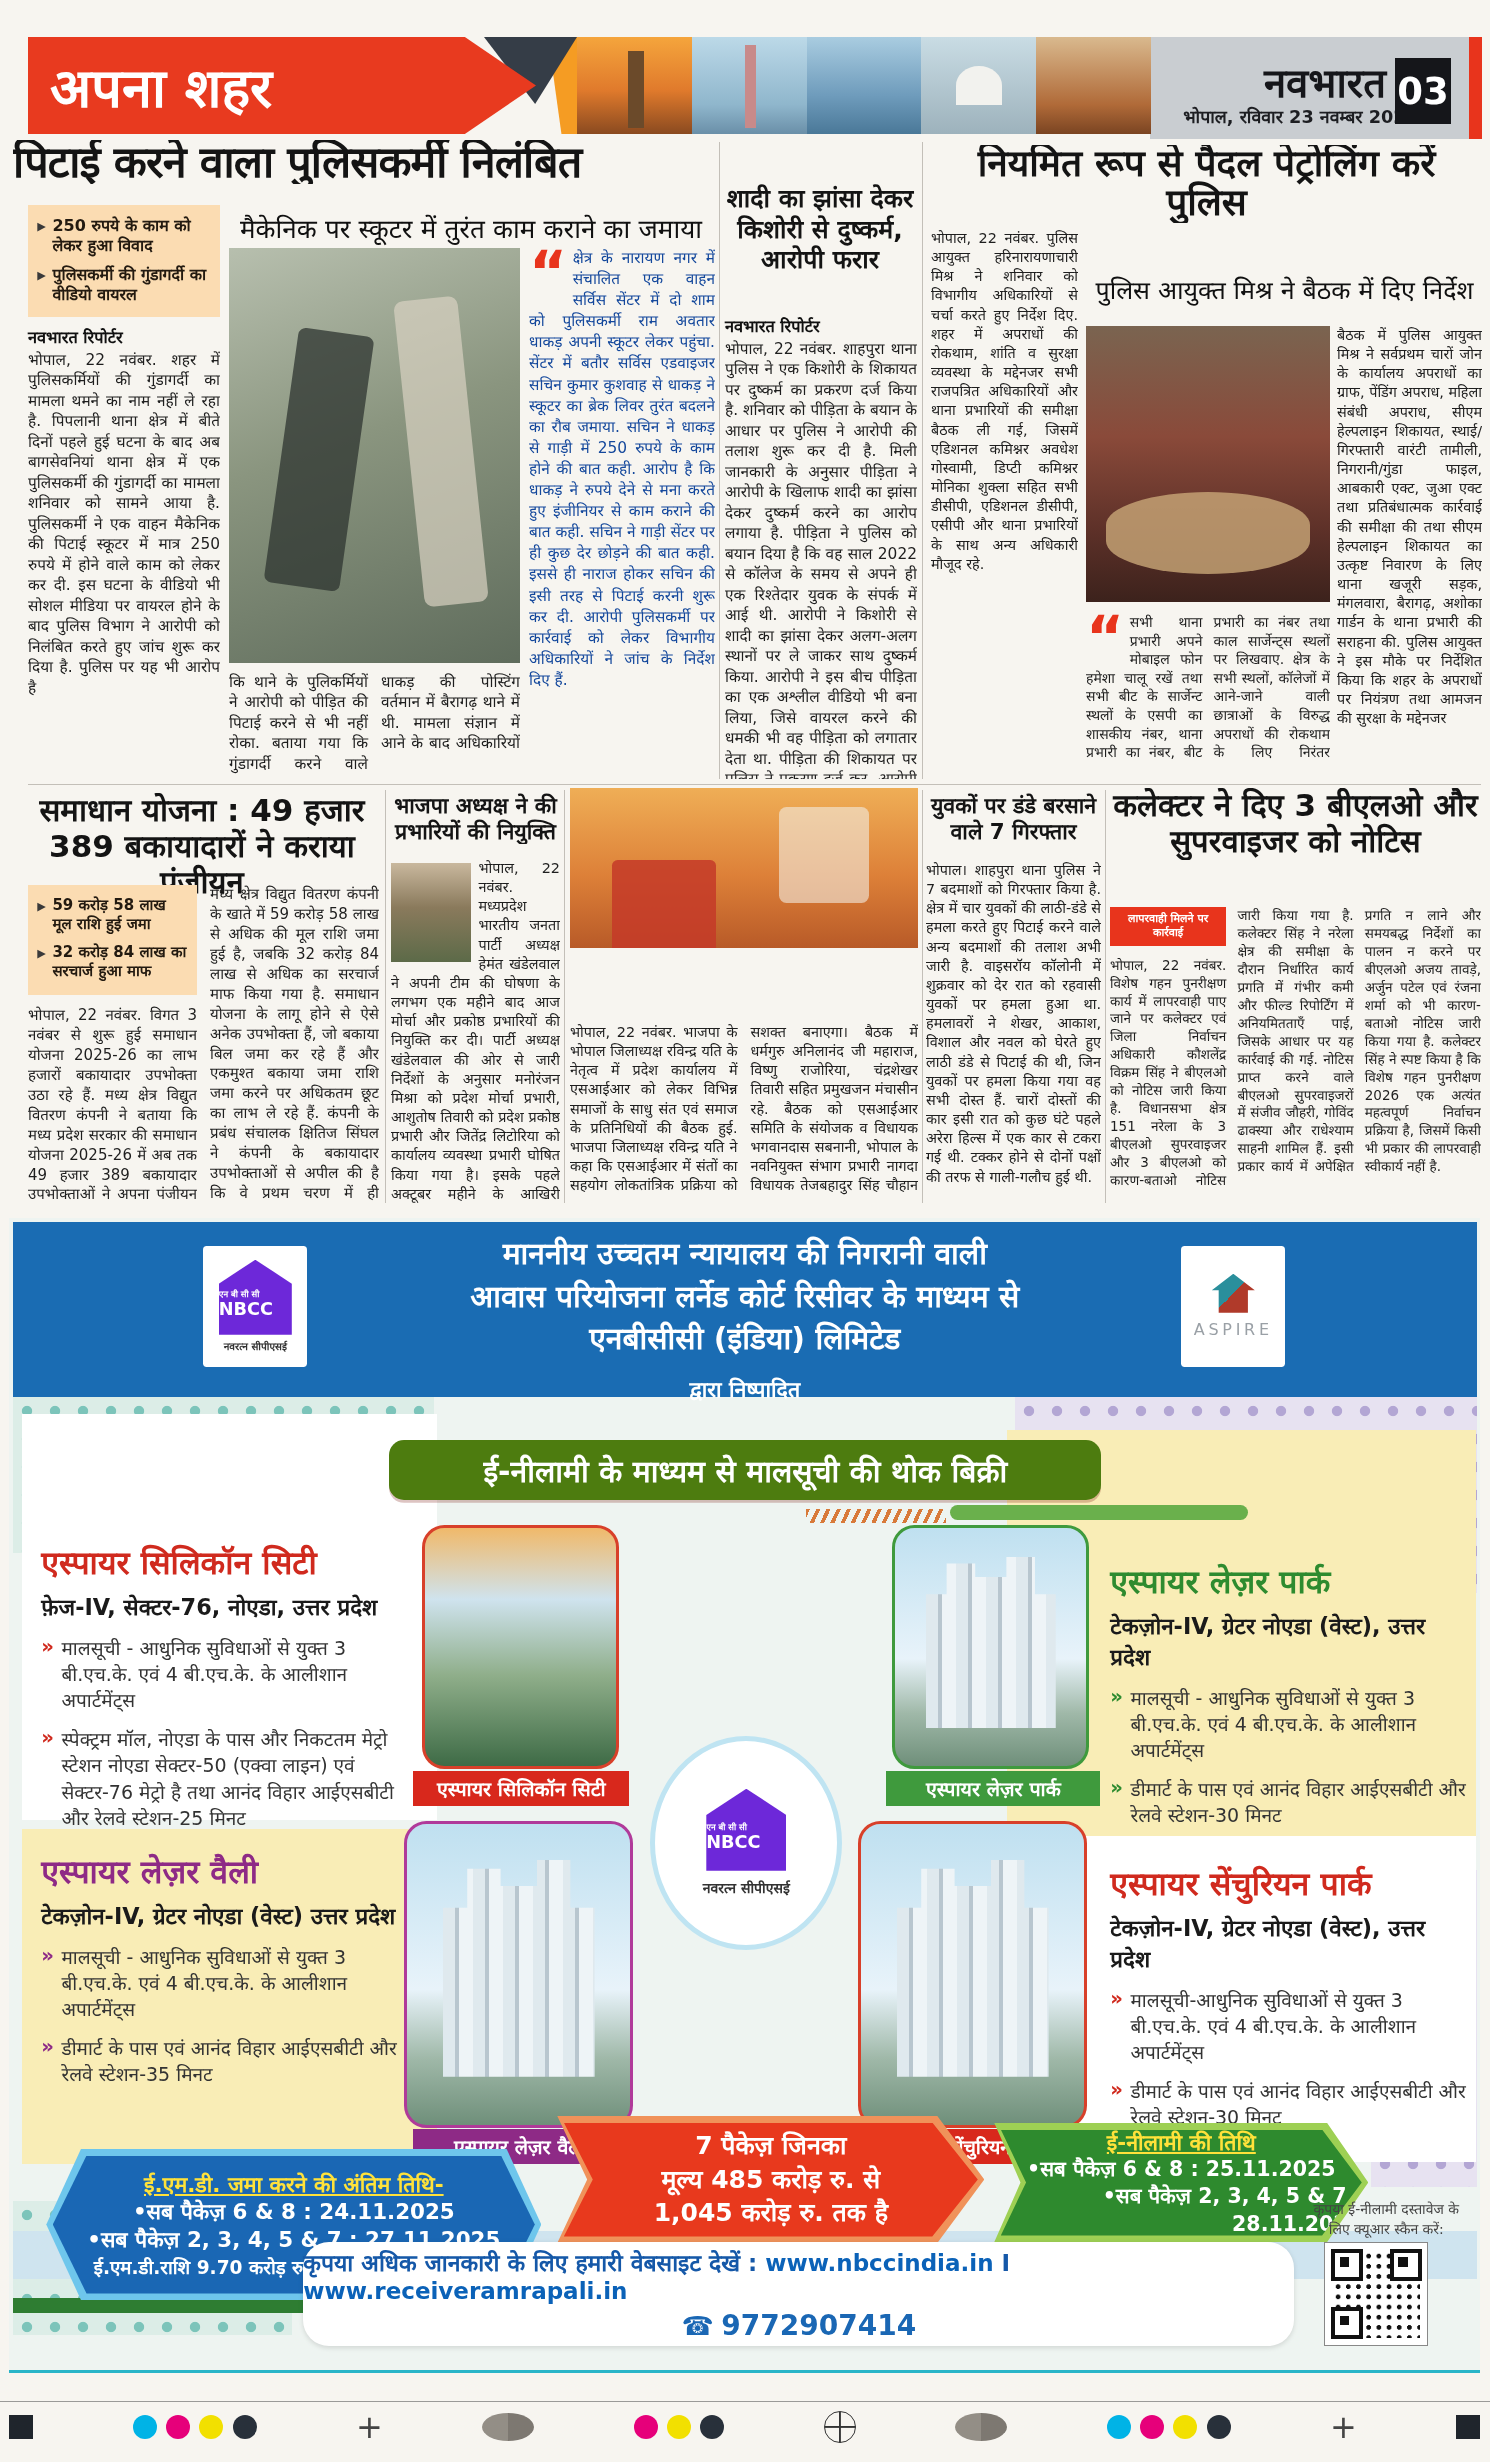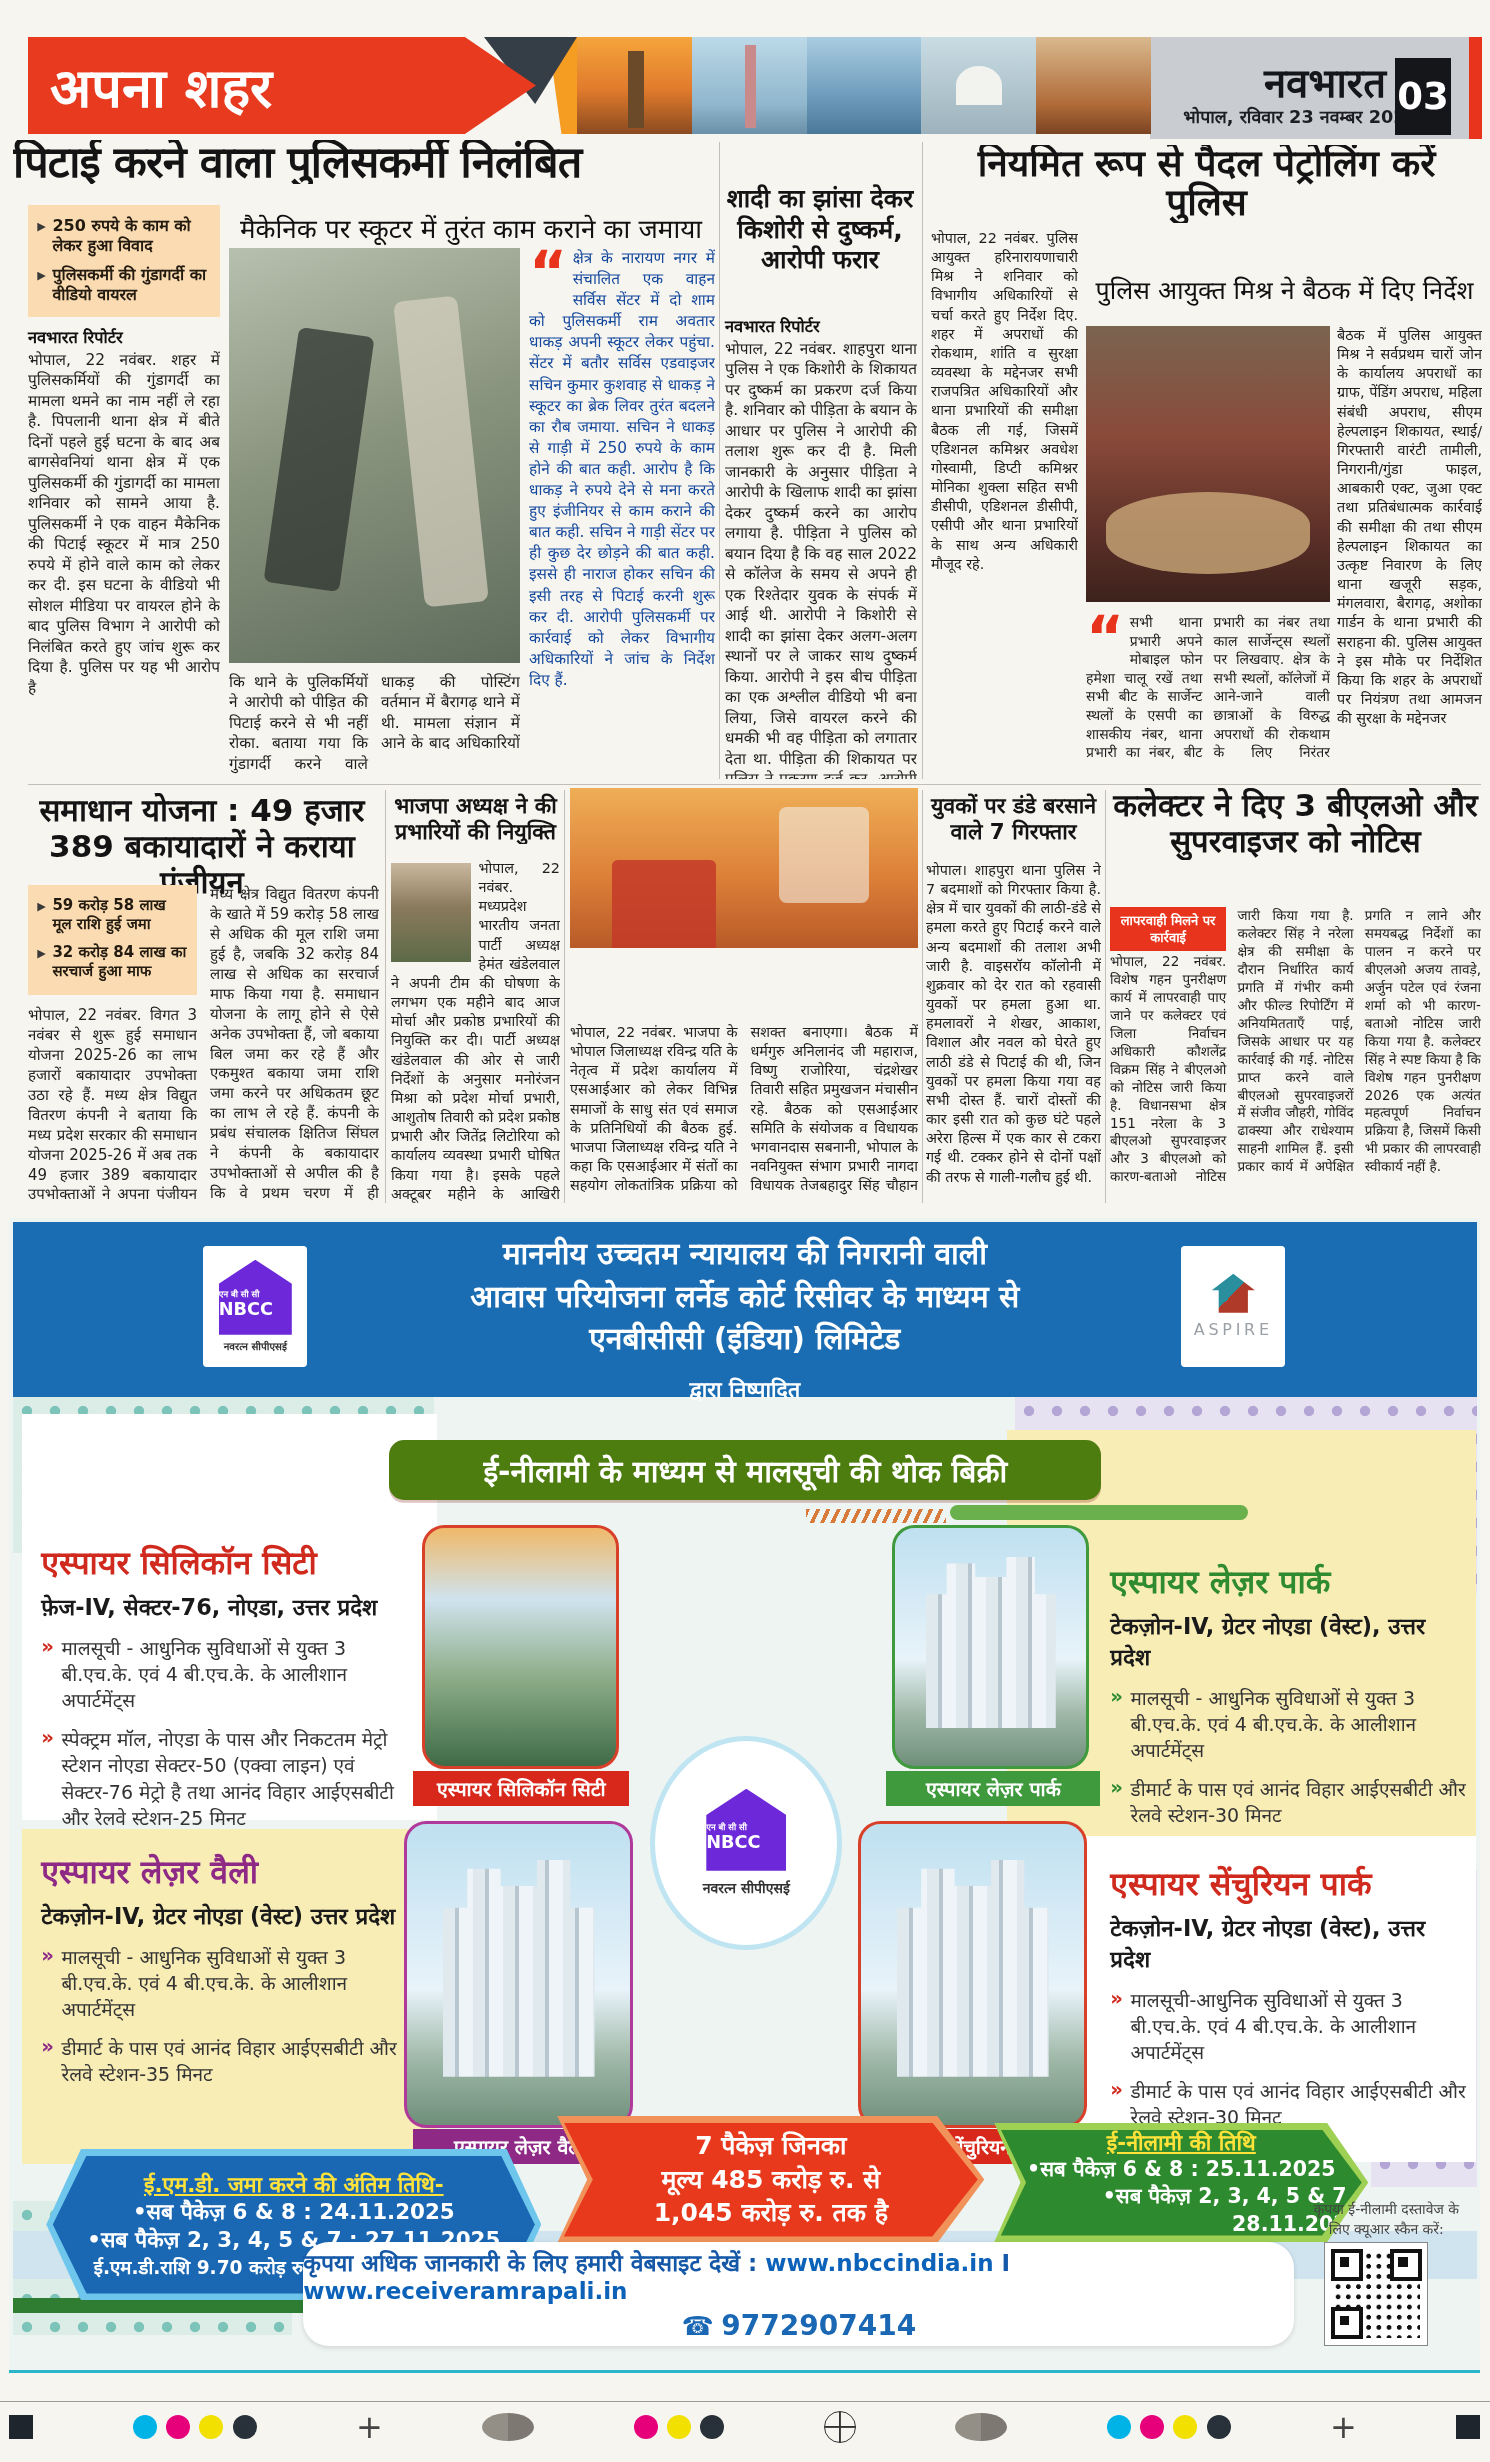--- a/index.html
+++ b/index.html
@@ -20,21 +20,21 @@
   .ph1::after{content:"";position:absolute;left:44%;top:14%;width:14%;height:80%;background:#6b4a2a;}
   .ph2{background:linear-gradient(180deg,#bcd9e8 0%,#8fb6cc 70%,#6a8fa8 100%);}
   .ph2::after{content:"";position:absolute;left:46%;top:8%;width:10%;height:86%;background:#c88a8a;}
   .ph3{background:linear-gradient(180deg,#a9cce0 0%,#6f9cbc 60%,#4a7898 100%);}
   .ph4{background:linear-gradient(180deg,#c9dce4 0%,#9db2bc 100%);}
   .ph4::after{content:"";position:absolute;left:30%;top:30%;width:40%;height:40%;background:#f2f2ee;border-radius:50% 50% 0 0;}
   .ph5{background:linear-gradient(180deg,#d9b98e 0%,#b06a38 70%,#7a4422 100%);}
   .m-gray{left:1150px;top:37px;width:319px;height:102px;background:#c9cdd1;z-index:1;}
   .brand{left:1155px;top:54px;width:231px;text-align:right;font-size:40px;font-weight:bold;color:#15161a;z-index:4;}
   .edition{left:1131px;top:104px;width:287px;text-align:right;font-size:17.7px;font-weight:bold;color:#1d1e22;z-index:4;}
-  .pageno{left:1395px;top:58px;width:56px;height:77px;background:#15161a;color:#fff;font-size:37px;font-weight:bold;display:flex;align-items:center;justify-content:center;z-index:4;}
+  .pageno{left:1395px;top:58px;width:56px;height:66px;background:#15161a;color:#fff;font-size:37px;font-weight:bold;display:flex;align-items:center;justify-content:center;z-index:4;}
   .m-redbar{left:1469px;top:37px;width:13px;height:102px;background:#e8341c;z-index:4;}
 
   
   .hl-a{left:13px;top:140px;width:700px;font-size:43px;line-height:1.03;letter-spacing:-0.9px;overflow:hidden;}
   .sub-a{left:227px;top:210px;width:488px;font-size:26px;color:#101010;text-align:center;overflow:hidden;}
   .bbox{background:#fbdcb2;padding:11.2px 9.3px;}
   .bbox-a{left:28px;top:205px;width:192px;height:112px;}
   .brow{display:flex;gap:6.5px;margin-bottom:9.3px;}
   .brow .bi::before{content:"▶";font-size:11.2px;color:#3a3a3a;}
   .brow .bt{font-size:16px;font-weight:bold;color:#231a10;line-height:1.25;}
@@ -68,21 +68,21 @@
   .port{float:left;width:80px;height:99px;margin:3.7px 7.5px 1.9px 0;background:linear-gradient(180deg,#c9b89e 0%,#8a7a5c 45%,#5c6a48 100%);}
   .photoF{left:570px;top:788px;width:348px;height:160px;background:linear-gradient(180deg,#efae56 0%,#dd8038 55%,#b85a28 100%);}
   .photoF::after{content:"";position:absolute;left:12%;bottom:0;width:30%;height:55%;background:#c43a28;border-radius:5.6px 5.6px 0 0;opacity:.85;}
   .photoF::before{content:"";position:absolute;right:14%;top:12%;width:26%;height:60%;background:#f2ede2;border-radius:7.5px;opacity:.6;}
   .hl-f{left:570px;top:954px;width:348px;text-align:center;font-size:21.4px;line-height:1.22;overflow:hidden;}
   .colF{left:570px;top:1023px;width:348px;height:181px;column-count:2;column-gap:13px;font-size:14.4px;}
   .hl-g{left:926px;top:793px;width:175px;text-align:center;font-size:21.4px;line-height:1.22;overflow:hidden;}
   .colG{left:926px;top:861px;width:175px;height:343px;font-size:14.4px;}
   .hl-h{left:1110px;top:788px;width:371px;text-align:center;font-size:31px;line-height:1.16;overflow:hidden;}
   .colH{left:1110px;top:907px;width:371px;height:296px;column-count:3;column-gap:11.2px;font-size:13.5px;}
-  .tag-h{display:block;background:#e8341c;color:#fff;font-weight:bold;font-size:13px;text-align:center;padding:4.7px 1.9px;margin-bottom:2px;}
+  .tag-h{display:block;background:#e8341c;color:#fff;font-weight:bold;font-size:11px;text-align:center;padding:4.7px 1.9px;margin-bottom:11px;}
 
   
   .ad{left:9.3px;top:1218px;width:1471px;height:1155px;background:#eef4f1;border-bottom:3.7px solid #2ab5c8;}
   .ad .abs{position:absolute;}
   .ad-blue{left:3.7px;top:3.7px;width:1464px;height:175px;background:#1a6cb3;}
   .ad-titles{left:307px;top:15px;width:857px;text-align:center;color:#fff;font-weight:bold;}
   .ad-titles .l{font-size:30px;line-height:1.42;}
   .ad-titles .l4{font-size:21.4px;margin-top:14px;}
   .logo-box{width:104px;height:121px;background:#fff;border-radius:3.7px;display:flex;flex-direction:column;align-items:center;justify-content:center;}
   .nbcc-box{left:194px;top:28px;}

